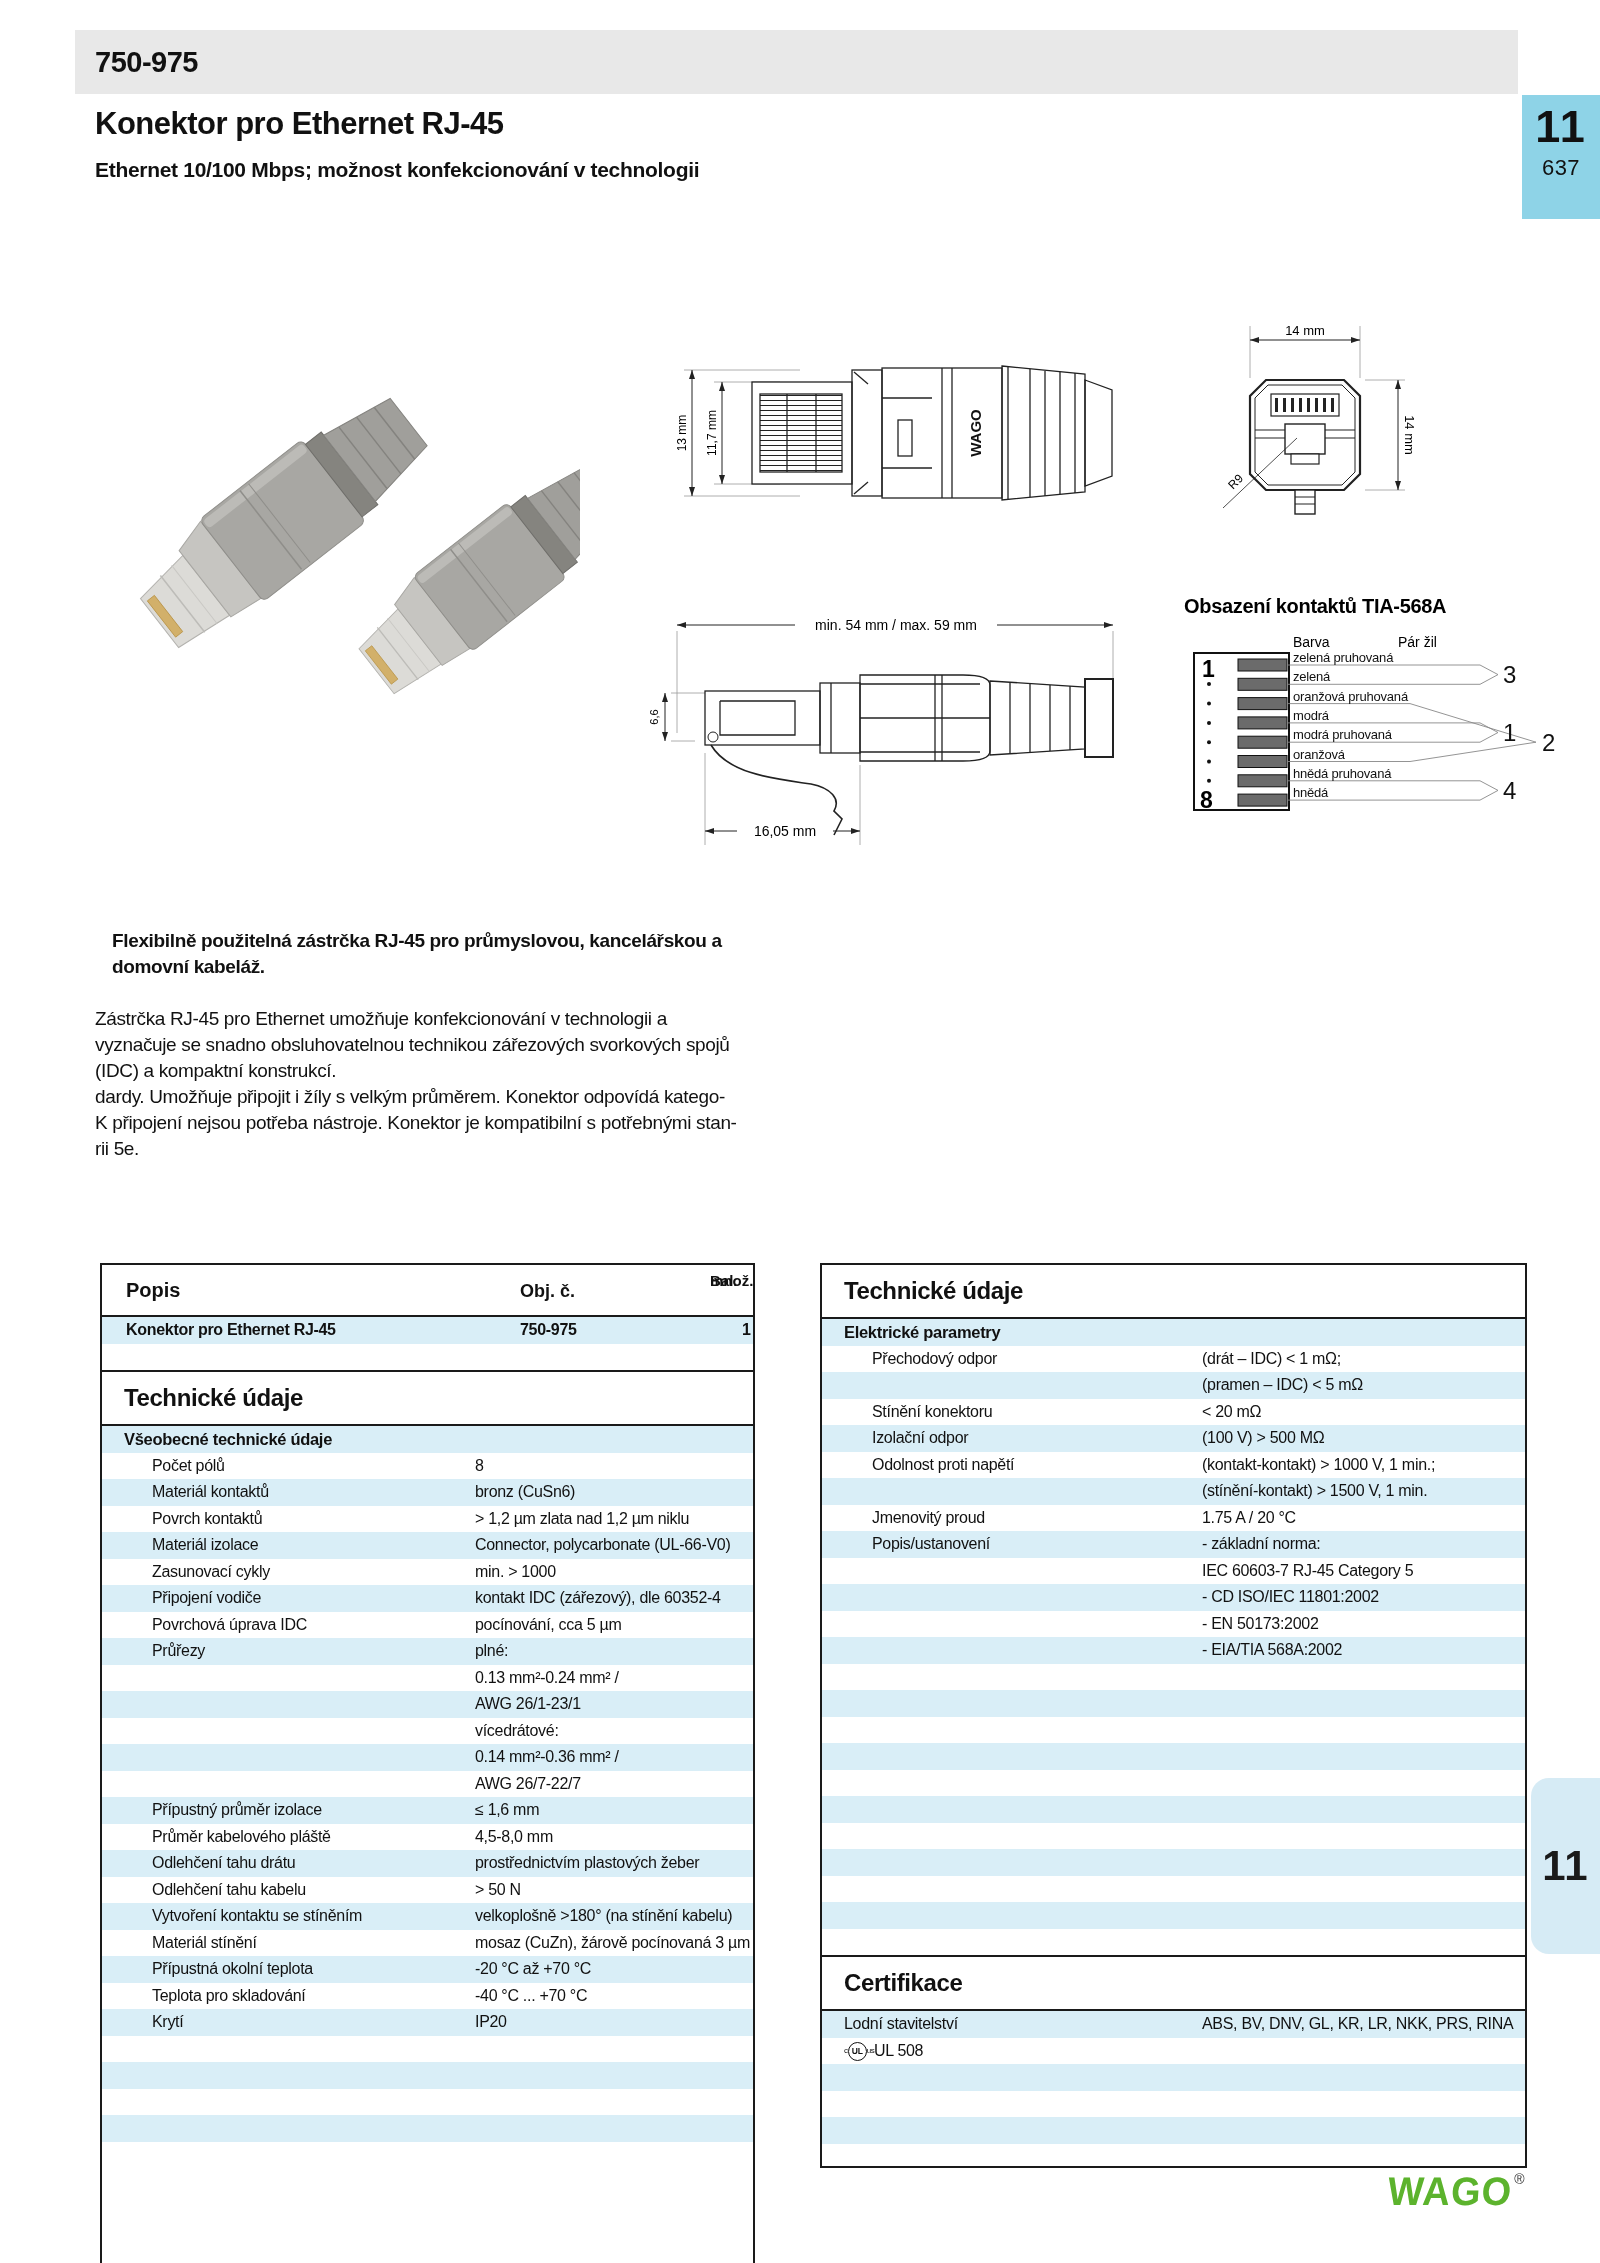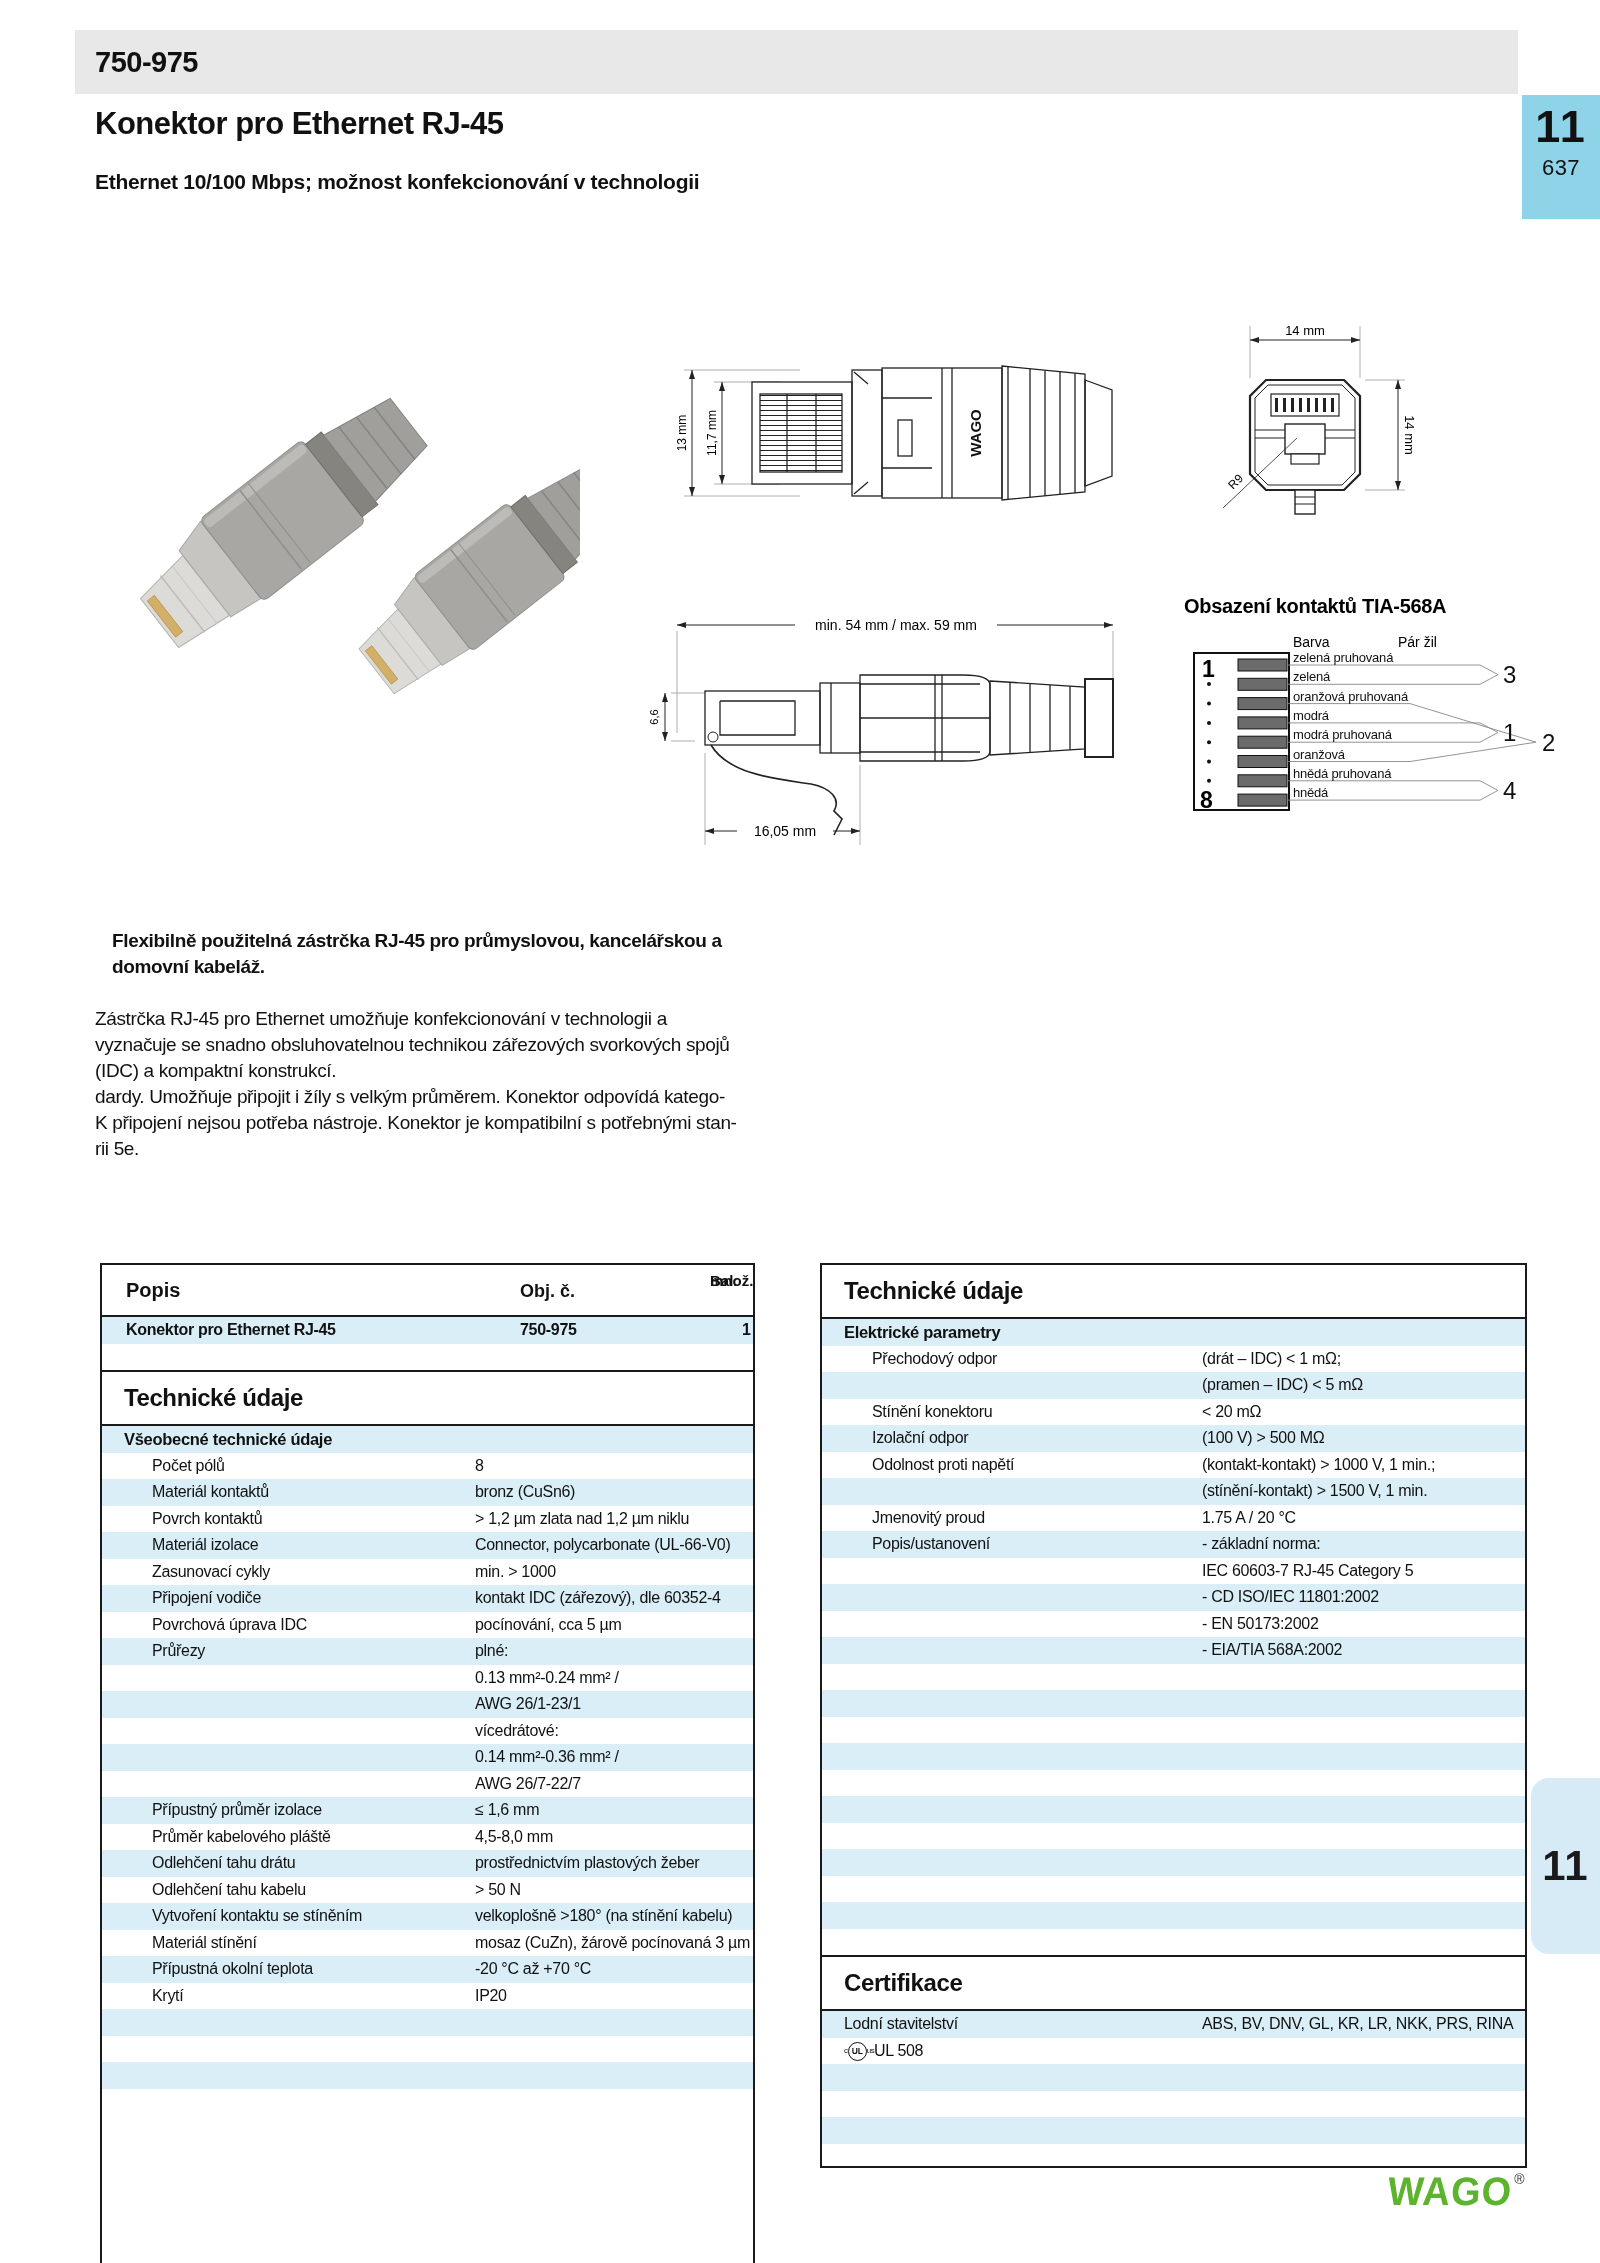--- a/index.html
+++ b/index.html
@@ -9,21 +9,21 @@
     --rowblue:#d9eef7;--tabblue:#8ed3e7;--tabblue2:#d6ebf5;--green:#5cb32d;
   }
   .abs{position:absolute;}
   
   .graybar{left:75px;top:30px;width:1443px;height:64px;background:#e8e8e8;display:flex;align-items:center;}
   .partno{font-size:29px;font-weight:bold;margin-left:20px;letter-spacing:-0.5px;}
   .chaptab{left:1522px;top:95px;width:78px;height:124px;background:var(--tabblue);text-align:center;}
   .chaptab .num{font-size:45px;font-weight:bold;letter-spacing:2px;margin-top:6px;}
   .chaptab .pg{font-size:22px;margin-top:2px;letter-spacing:0.5px;}
   .title{left:95px;top:106px;font-size:31px;font-weight:bold;letter-spacing:-0.5px;}
-  .subtitle{left:95px;top:170px;font-size:21px;font-weight:bold;letter-spacing:-0.3px;text-align:center;}
+  .subtitle{left:95px;top:158px;font-size:21px;font-weight:bold;letter-spacing:-0.3px;text-align:center;}
   
   .lead{left:112px;top:928px;width:680px;font-size:19px;font-weight:bold;line-height:26px;letter-spacing:-0.35px;}
   .bodytxt{left:95px;top:1006px;width:690px;font-size:19px;line-height:26px;letter-spacing:-0.35px;}
   
   .ptable{border:2px solid #1a1a1a;background:#fff;box-sizing:border-box;overflow:hidden;}
   .thead{position:relative;height:50px;border-bottom:2px solid #1a1a1a;}
   .thead span,.thead div{position:absolute;font-weight:bold;}
   .h-popis{left:24px;top:14px;font-size:20px;}
   .h-obj{left:418px;top:16px;font-size:18px;}
   .h-bal{left:608px;top:7px;font-size:15px;line-height:17px;font-weight:bold;}
@@ -401,20 +401,24 @@
       <div class="trow">
         <span class="tl">Materiál stínění</span>
         <span class="tv">mosaz (CuZn), žárově pocínovaná 3 µm</span>
       </div>
 
       <div class="trow">
         <span class="tl">Přípustná okolní teplota</span>
         <span class="tv">-20 °C až +70 °C</span>
       </div>
 
+      <div class="trow">
+        <span class="tl">Teplota pro skladování</span>
+        <span class="tv">-40 °C ... +70 °C</span>
+      </div>
 
       <div class="trow">
         <span class="tl">Krytí</span>
         <span class="tv">IP20</span>
       </div>
 
       <div class="trow">
         <span class="tl"></span>
         <span class="tv"></span>
       </div>

